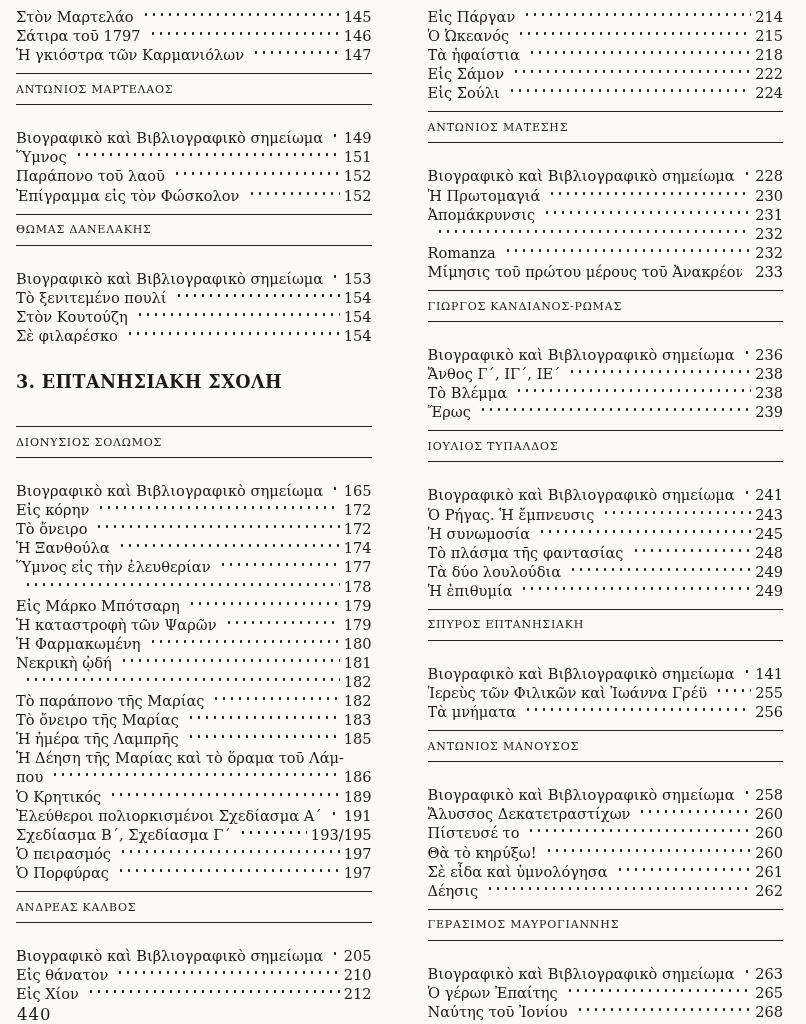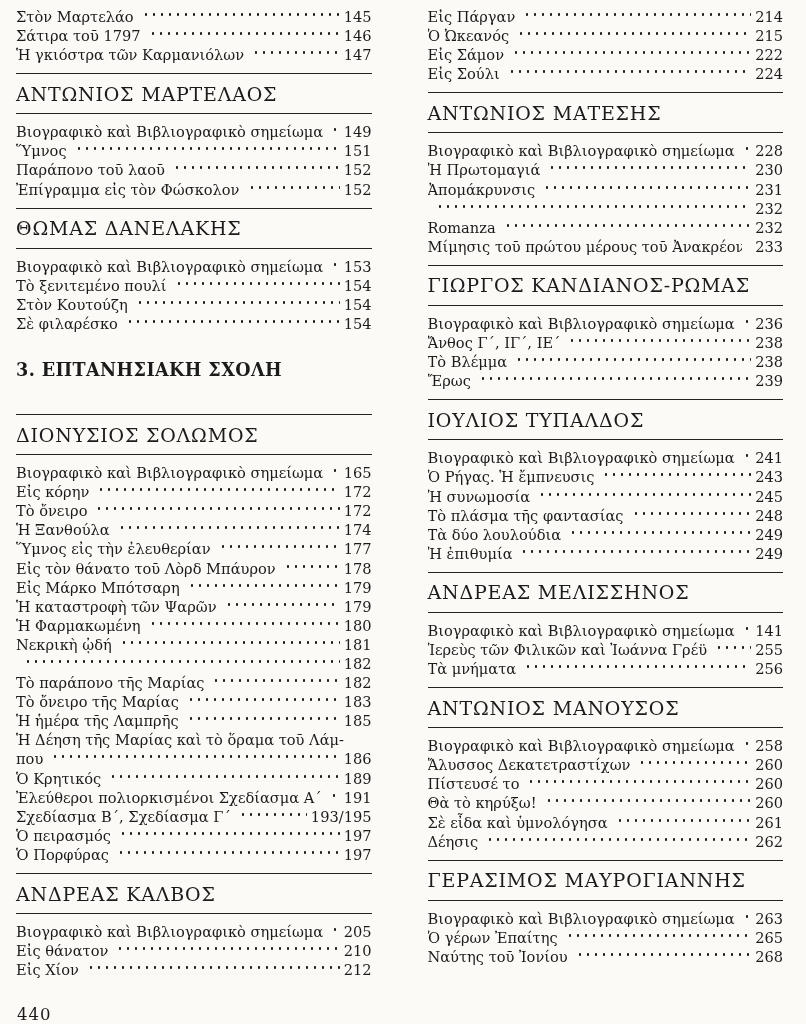--- a/index.html
+++ b/index.html
@@ -49,27 +49,27 @@
   .entry.noleader .leader{background-image:none;}
   .entry.nopage .pg{min-width:0;}
   .entry .pg{
     flex:0 0 auto;
     min-width:27px;
     text-align:right;
   }
   
   .section{margin-top:9px;}
   .sec-head{
-    font-size:19px;
+    font-size:11px;
     font-weight:normal;
     letter-spacing:0.8px;
     border-top:1.5px solid var(--rule);
     border-bottom:1.5px solid var(--rule);
     padding:8.5px 2px 8.5px 0;
-    margin-bottom:8px;
+    margin-bottom:23px;
   }
   
   .chapter{
     font-size:17.6px;
     font-weight:bold;
     letter-spacing:0.4px;
     margin:26px 0 34px 0;
   }
   .footer{
     position:absolute;
@@ -175,21 +175,20 @@
     <span class="t">Ἡ Ξανθούλα</span>
     <span class="leader"></span>
     <span class="pg">174</span>
   </div>
             <div class="entry">
     <span class="t">Ὕμνος εἰς τὴν ἐλευθερίαν</span>
     <span class="leader"></span>
     <span class="pg">177</span>
   </div>
             <div class="entry">
-    <span class="t">Εἰς τὸν θάνατο τοῦ Λὸρδ Μπάυρον</span>
     <span class="leader"></span>
     <span class="pg">178</span>
   </div>
             <div class="entry">
     <span class="t">Εἰς Μάρκο Μπότσαρη</span>
     <span class="leader"></span>
     <span class="pg">179</span>
   </div>
             <div class="entry">
     <span class="t">Ἡ καταστροφὴ τῶν Ψαρῶν</span>
@@ -289,20 +288,25 @@
     <span class="t">Εἰς Πάργαν</span>
     <span class="leader"></span>
     <span class="pg">214</span>
   </div>
           <div class="entry">
     <span class="t">Ὁ Ὠκεανός</span>
     <span class="leader"></span>
     <span class="pg">215</span>
   </div>
           <div class="entry">
+    <span class="t">Τὰ ἡφαίστια</span>
+    <span class="leader"></span>
+    <span class="pg">218</span>
+  </div>
+          <div class="entry">
     <span class="t">Εἰς Σάμον</span>
     <span class="leader"></span>
     <span class="pg">222</span>
   </div>
           <div class="entry">
     <span class="t">Εἰς Σούλι</span>
     <span class="leader"></span>
     <span class="pg">224</span>
   </div>
         </div>
@@ -394,21 +398,21 @@
     <span class="pg">249</span>
   </div>
             <div class="entry">
     <span class="t">Ἡ ἐπιθυμία</span>
     <span class="leader"></span>
     <span class="pg">249</span>
   </div>
           </div>
   </section>
         <section class="section">
-    <h2 class="sec-head">ΑΝΔΡΕΑΣ ΜΕΛΙΣΣΗΝΟΣ</h2>
+    <h2 class="sec-head">ΣΠΥΡΟΣ ΕΠΤΑΝΗΣΙΑΚΗ</h2>
     <div class="sec-entries">
             <div class="entry">
     <span class="t">Βιογραφικὸ καὶ Βιβλιογραφικὸ σημείωμα</span>
     <span class="leader"></span>
     <span class="pg">141</span>
   </div>
             <div class="entry">
     <span class="t">Ἱερεὺς τῶν Φιλικῶν καὶ Ἰωάννα Γρέϋ</span>
     <span class="leader"></span>
     <span class="pg">255</span>

